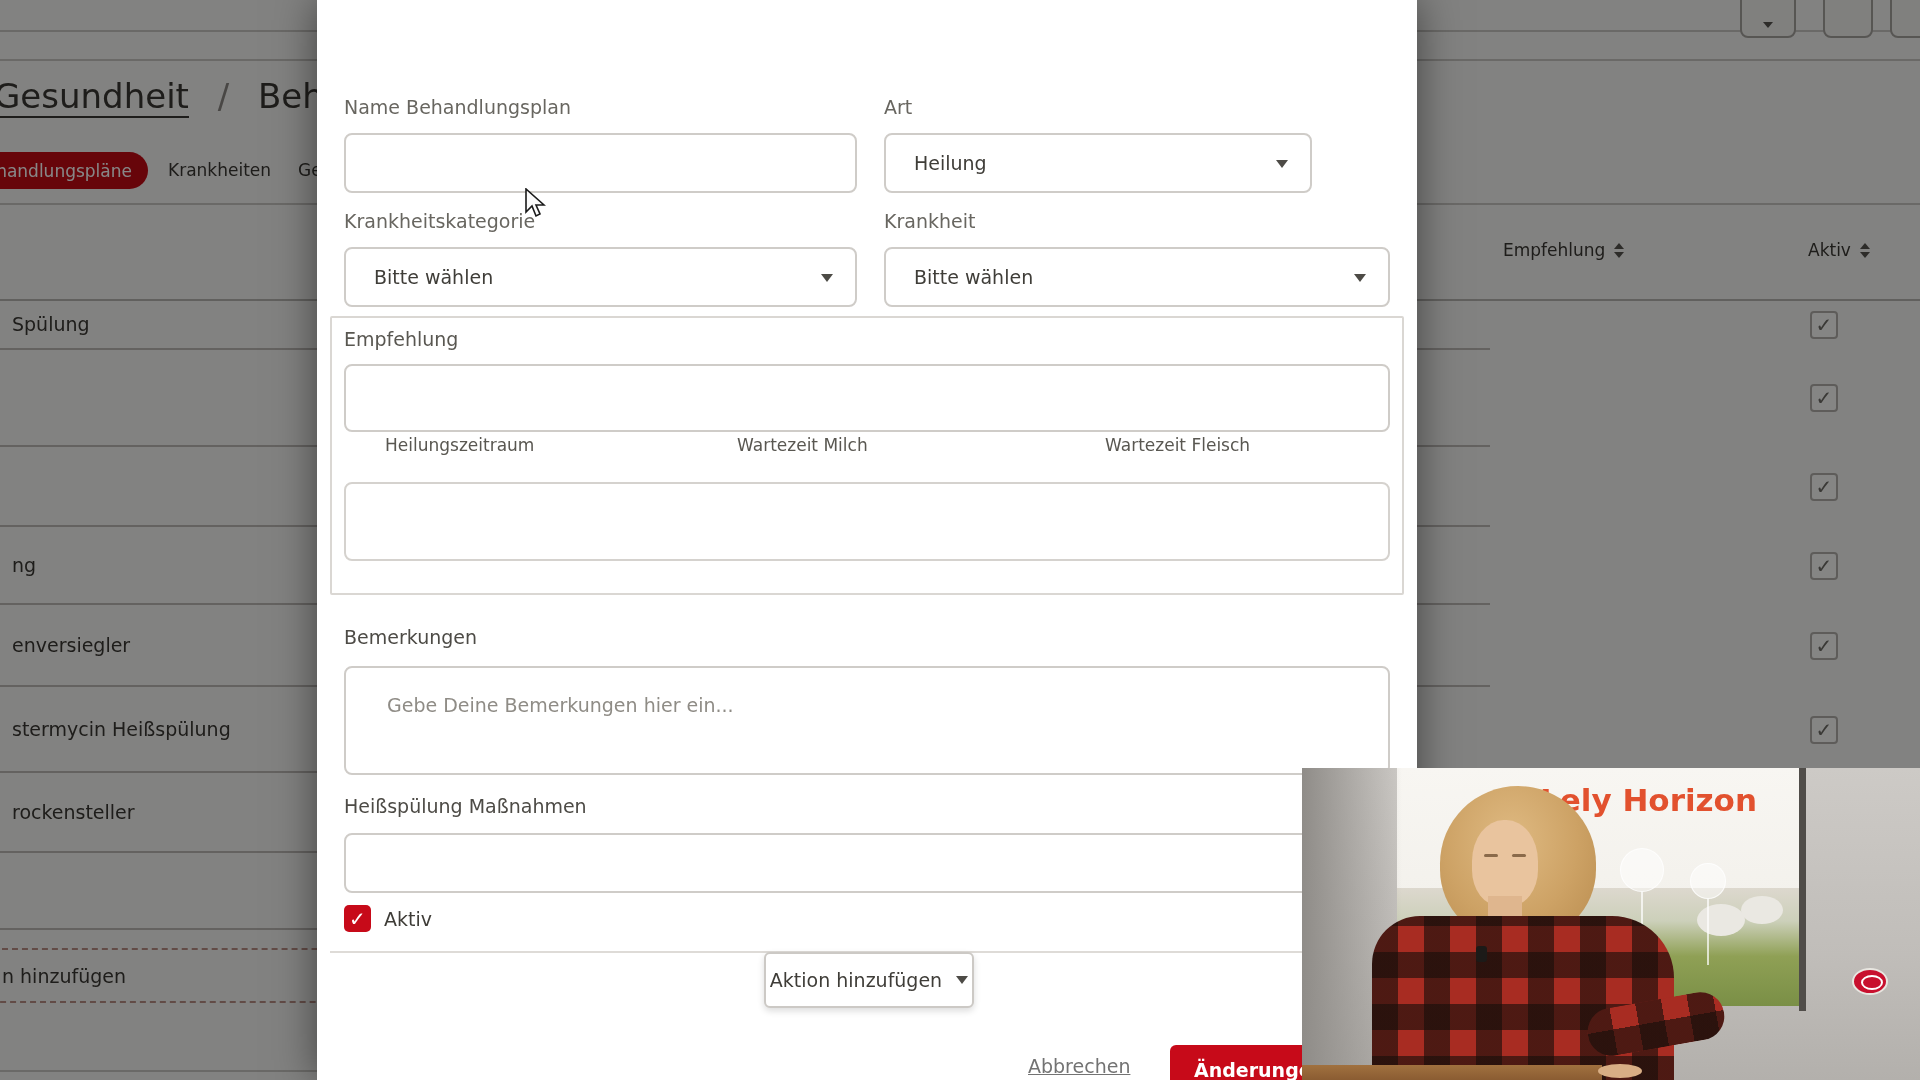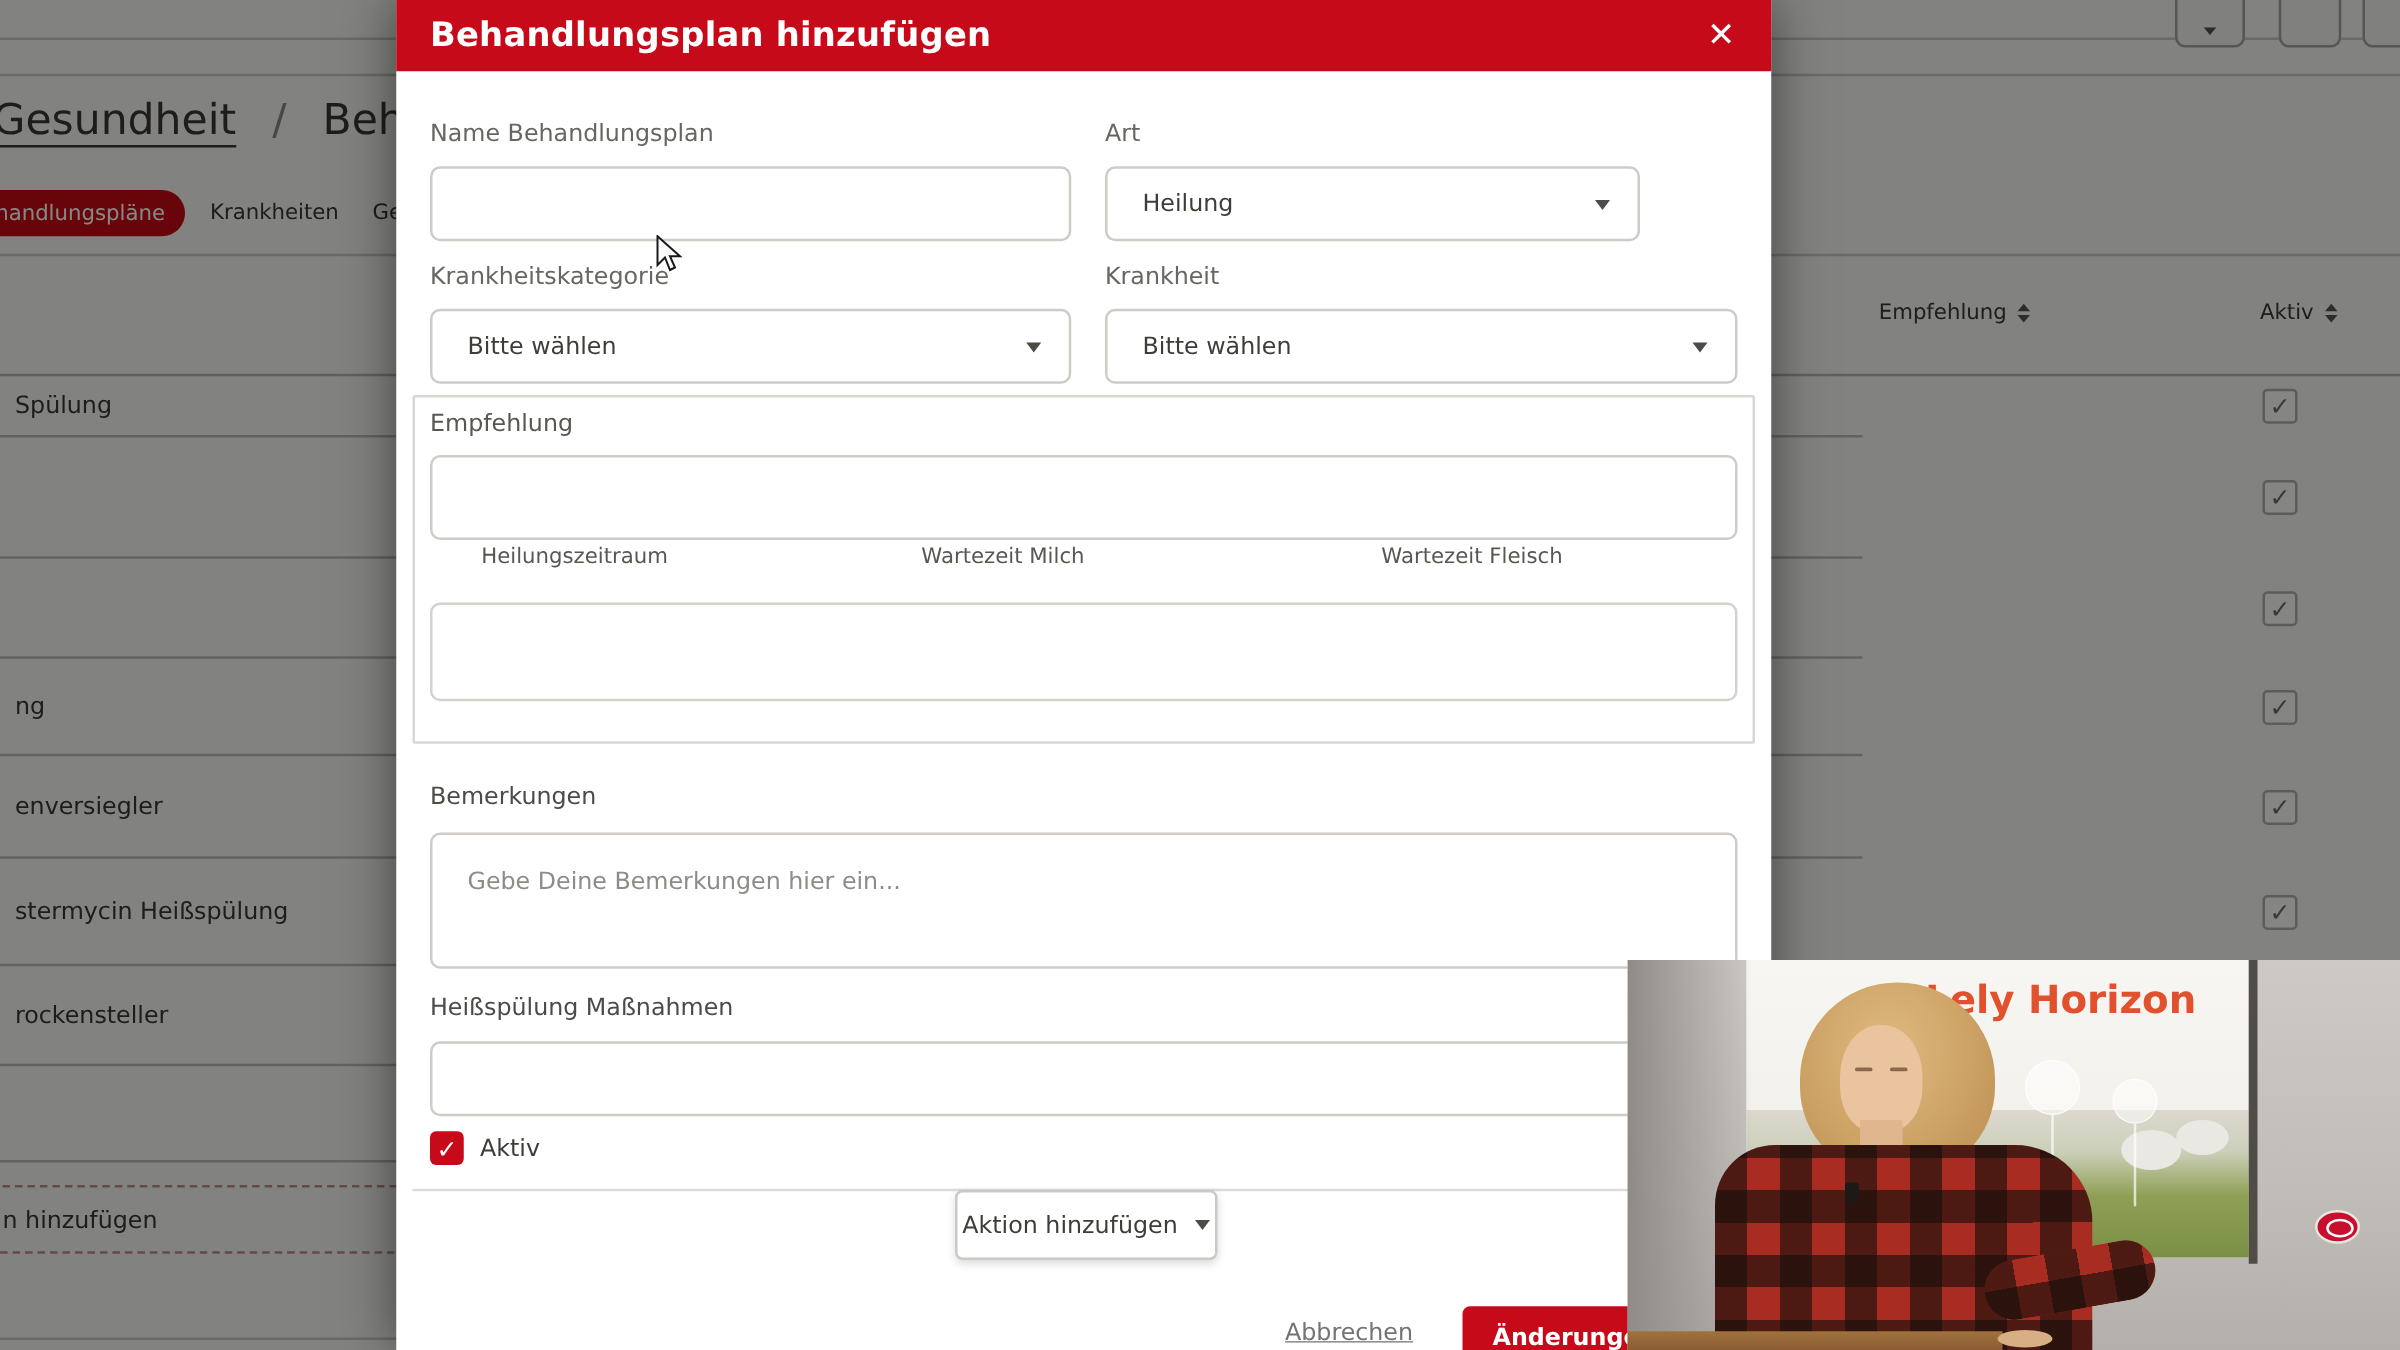--- a/index.html
+++ b/index.html
@@ -51,21 +51,21 @@
     display:flex; align-items:center; font-size:19px; color:#3f3d38; padding-left:28px; cursor:pointer; }
   .caret { position:absolute; right:22px; top:50%; margin-top:-3px; width:0; height:0;
     border-left:6px solid transparent; border-right:6px solid transparent; border-top:8px solid #4d4b46; }
   #emp-section { position:absolute; left:13px; top:316px; width:1074px; height:279px;
     border:2px solid #dad7d3; border-radius:2px; }
   .colhead { position:absolute; top:435px; font-size:17px; color:#595751; }
   #emp-list { position:absolute; left:27px; top:482px; width:1046px; height:79px;
     border:2px solid #d5d2ce; border-radius:8px; background:#fff; }
   #bemerkungen-area { position:absolute; left:27px; top:666px; width:1046px; height:109px;
     border:2px solid #cfccc8; border-radius:8px; background:#fff; resize:none;
-    font-family:inherit; font-size:19px; color:#3f3d38; padding:26px 28px; }
+    font-family:inherit; font-size:19px; color:#3f3d38; padding:26px 41px; }
   #bemerkungen-area::placeholder { color:#8f8c86; opacity:1; }
   #aktiv-box { position:absolute; left:27px; top:905px; width:27px; height:27px; background:#c70a19;
     border-radius:5px; color:#fff; font-size:20px; font-weight:bold;
     display:flex; align-items:center; justify-content:center; cursor:pointer; }
   #aktiv-label { position:absolute; left:67px; top:908px; font-size:19px; color:#3f3d38; }
   #aktiv-divider { position:absolute; left:13px; top:951px; width:1074px; height:2px; background:#dedbd7; }
   #action-btn { position:absolute; left:447px; top:952px; width:210px; height:56px; background:#fff;
     border:2px solid #ccc9c5; border-radius:6px; box-shadow:0 3px 7px rgba(0,0,0,.14);
     display:flex; align-items:center; justify-content:center; gap:14px;
     font-size:19px; color:#3f3d38; cursor:pointer; }
@@ -222,24 +222,20 @@
 
     <div class="addrow">
       <span>n hinzufügen</span>
     </div>
     <div class="hline" style="top:1070px;"></div>
   </div>
 
   <div id="dim"></div>
 
   <div id="modal">
-    <div id="modal-header">
-      <div id="modal-title">Behandlungsplan hinzufügen</div>
-      <div id="modal-close">✕</div>
-    </div>
 
     <div class="flabel" style="left:27px; top:96px;">Name Behandlungsplan</div>
     <input class="finput" style="left: 27px; top: 133px; width: 513px;" value="">
 
     <div class="flabel" style="left:567px; top:96px;">Art</div>
     <div class="fselect" style="left:567px; top:133px; width:428px;">
       <span>Heilung</span>
       <span class="caret"></span>
     </div>
 

